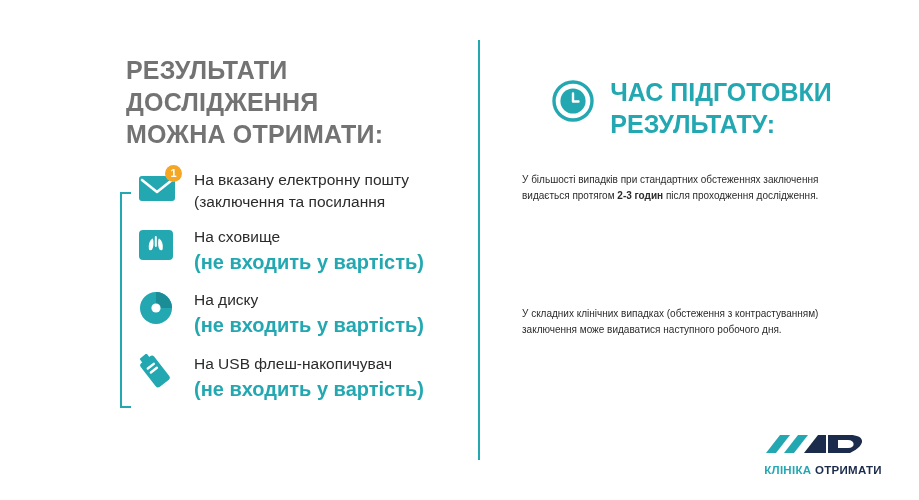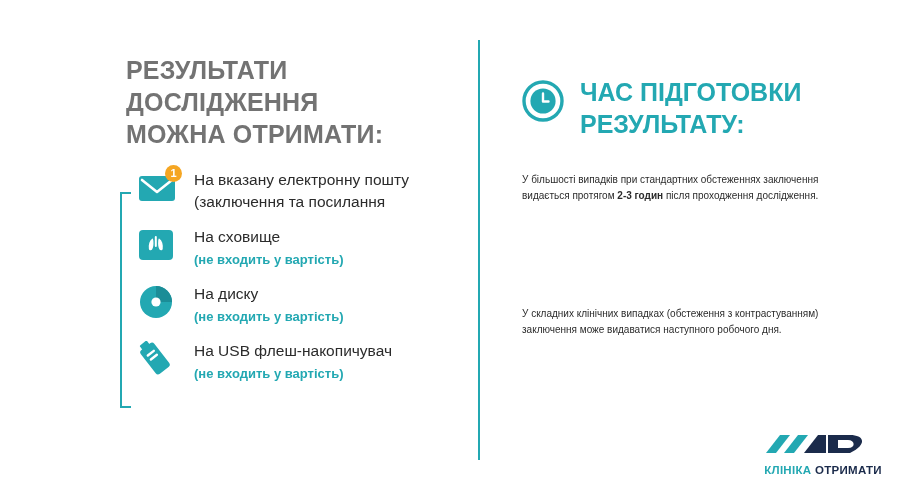--- a/index.html
+++ b/index.html
@@ -83,33 +83,34 @@
   .txt{
     font-size:15.5px;
     line-height:1.42;
     color:#2b2b2b;
     padding-top:1px;
   }
   .txt b{font-weight:normal;}
   .sub{
     color:#23a8b2;
     font-weight:bold;
-    font-size:13px;
+    font-size:20px;
     line-height:1.42;
   }
 
   
   .right{
     position:absolute;
     left:522px;top:76px;
     width:340px;
   }
   .right-head{
     display:flex;
     align-items:flex-start;
+    justify-content:center;
   }
   .clock{
     flex:0 0 42px;
     width:42px;height:42px;
     margin-right:16px;
     margin-top:4px;
   }
   .right-title{
     font-size:25px;
     font-weight:bold;

